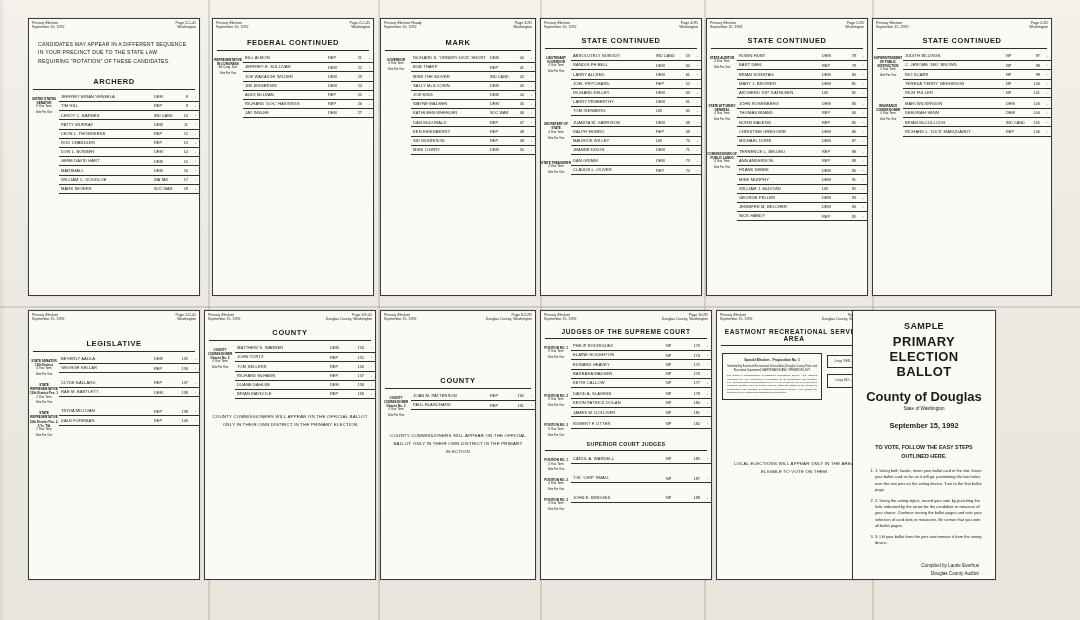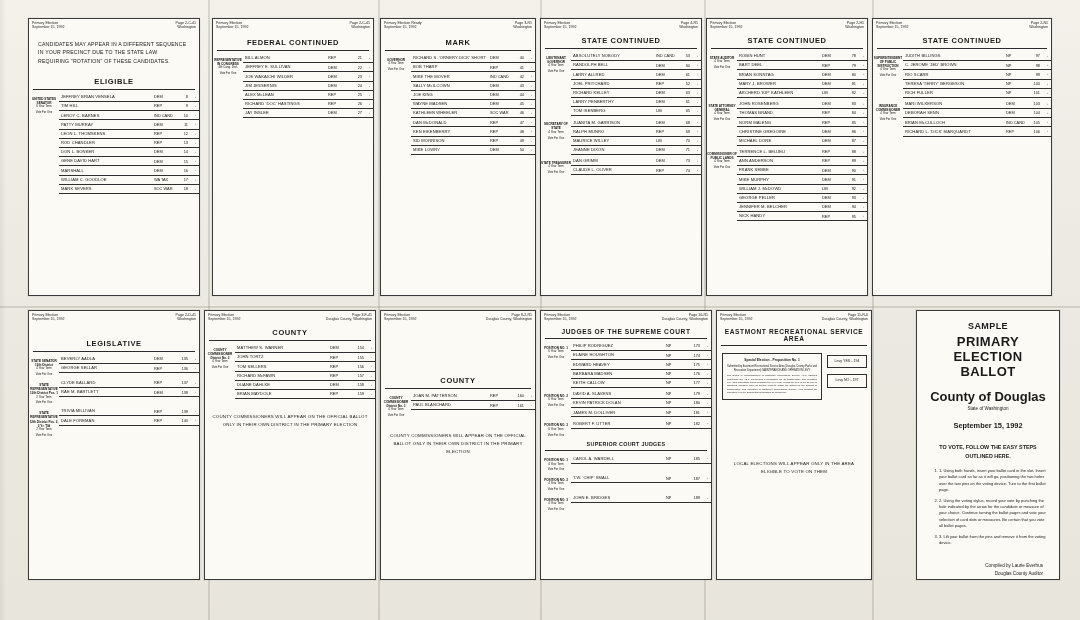--- a/index.html
+++ b/index.html
@@ -118,21 +118,21 @@
       <div>
         <div>Primary Election</div>
         <div>September 15, 1992</div>
       </div>
       <div class="right">
         <div>Page 2-C-41</div>
         <div>Washington</div>
       </div>
     </div>
     <div class="note">CANDIDATES MAY APPEAR IN A DIFFERENT SEQUENCE IN YOUR PRECINCT DUE TO THE STATE LAW REQUIRING "ROTATION" OF THESE CANDIDATES.</div>
-    <div class="ptitle">ELIGIBLE</div>
+    <div class="ptitle">ARCHERD</div>
     <div class="rule"></div>
     <div class="races">
         <div class="race">
           <div class="office"><b>UNITED STATES SENATOR</b><span class="tm">6 Year Term</span><span class="vfo">Vote For One</span></div>
           <div class="cands">
             <div class="crow">
               <span class="nm">JEFFREY BRIAN VENSELA</span>
               <span class="pt">DEM</span>
               <span class="no">8</span>
               <span class="ar">→</span>
@@ -994,21 +994,21 @@
           <span>Levy YES - 194</span>
         </div>
         <div class="levybox">
           <span>Levy NO - 197</span>
         </div>
       </div>
     </div>
     <div class="centernote" style="margin-top:56px;">LOCAL ELECTIONS WILL APPEAR ONLY IN THE AREA ELIGIBLE TO VOTE ON THEM</div>
   </div>
 
-  <div class="panel" style="left:916px;top:310px;width:144px;height:270px;">
+  <div class="panel" style="left:852px;top:310px;width:144px;height:270px;">
     <div class="sample">
       <div class="s1">SAMPLE</div>
       <div class="s2">PRIMARY ELECTION BALLOT</div>
       <div class="s3">County of Douglas</div>
       <div class="s4">State of Washington</div>
       <div class="s5">September 15, 1992</div>
       <div class="s6">TO VOTE, FOLLOW THE EASY STEPS OUTLINED HERE.</div>
       <ol>
         <li>1. Using both hands, insert your ballot card in the slot. Insert your ballot card so far as it will go, positioning the two holes over the two pins on the voting device. Turn to the first ballot page.</li>
         <li>2. Using the voting stylus, record your vote by punching the hole indicated by the arrow for the candidate or measure of your choice. Continue turning the ballot pages and vote your selection of card dots or measures. Be certain that you vote all ballot pages.</li>

